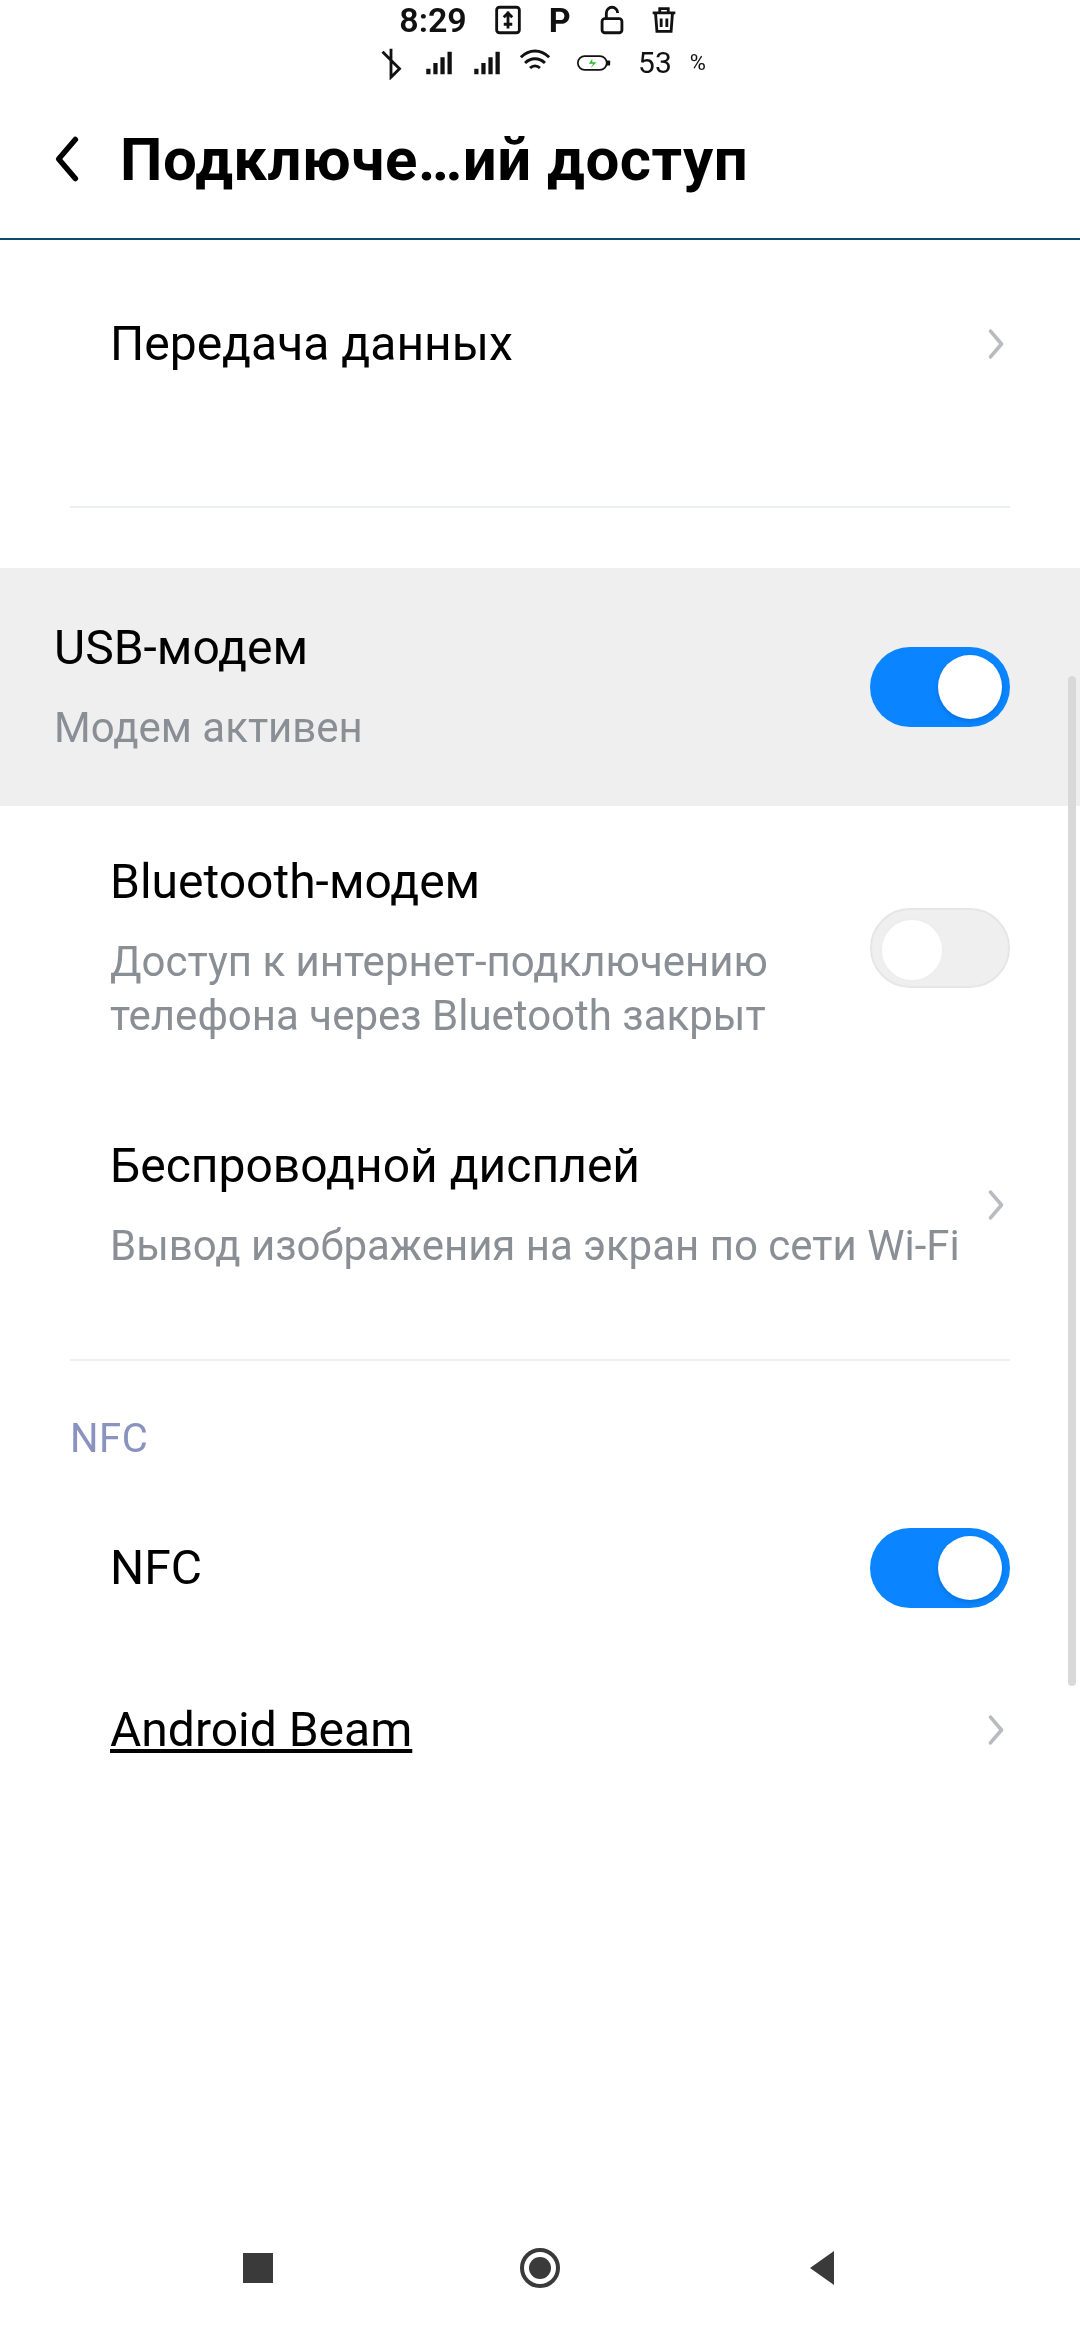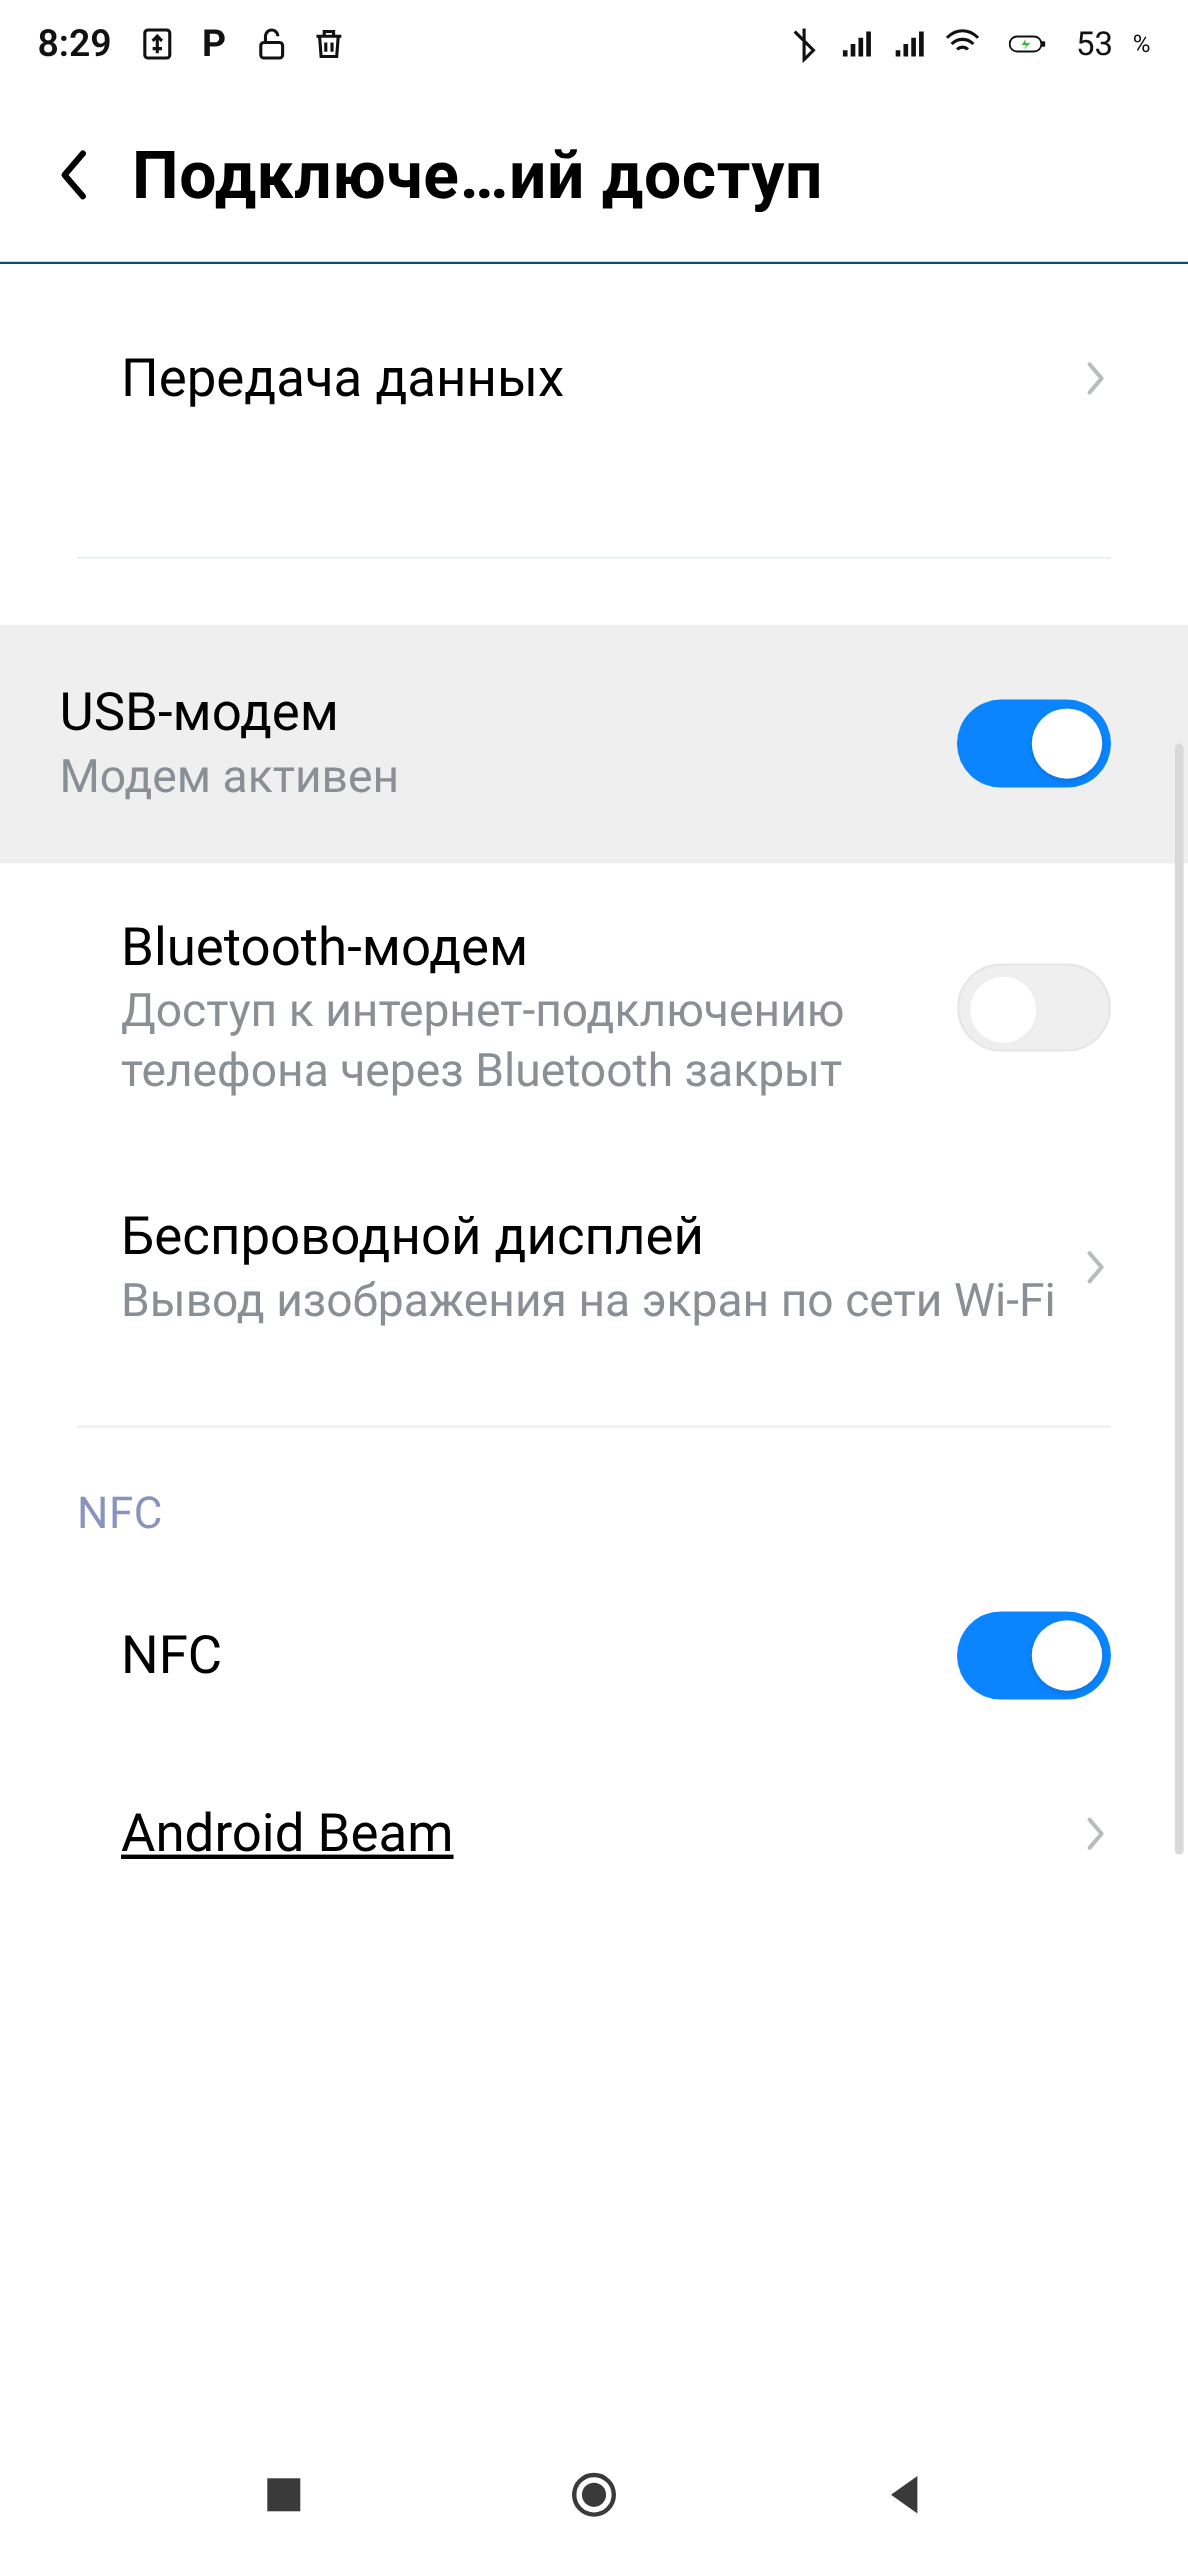--- a/index.html
+++ b/index.html
@@ -1,37 +1,37 @@
 <!DOCTYPE html>
 <html><head>
 <meta charset="utf-8">
 <style>
   * { box-sizing: border-box; margin: 0; padding: 0; }
   html, body { width: 1080px; height: 2340px; font-family: -apple-system, Roboto, "Helvetica Neue", Arial, sans-serif; background: #ffffff; color: #000; overflow: hidden; }
   
-  .statusbar { display:flex; justify-content:space-between; align-items:center; height:80px; padding:0 34px; font-size:34px; color:#111; }
+  .statusbar { display:flex; justify-content:space-between; align-items:center; height:80px; padding:0 34px; font-size:34px; color:#111;flex-direction:column; }
   .sb-left { display:flex; align-items:center; gap:18px; }
   .sb-left .time { font-weight:600; margin-right:6px; }
   .sb-right { display:flex; align-items:center; gap:14px; }
   .sb-ico { display:inline-flex; align-items:center; justify-content:center; width:34px; height:34px; }
   .sb-ico svg { width:34px; height:34px; }
   .batt-pct { font-size:30px; margin-left:2px; }
   .batt-pct-sym { font-size:22px; margin-left:4px; }
   
   .header { display:flex; align-items:center; height:160px; padding:0 50px; border-bottom:2px solid #0c4a6e;}
   .back { width:70px; display:flex; align-items:center; justify-content:flex-start; }
   .back svg { width:34px; height:50px; }
   .title { flex:1; font-size:60px; font-weight:700; letter-spacing:0.5px; white-space:nowrap; overflow:hidden; text-overflow:ellipsis; }
   
   .list { height:1960px; overflow:hidden; position:relative;}
   .scrollbar { position:absolute; right:4px; top:436px; width:8px; height:1010px; background:#d9d9d9; border-radius:4px;}
   .row { display:flex; align-items:center; padding:46px 70px 46px 110px; }
   .row .textcol { flex:1; padding-right:20px;}
   .row .label { font-size:48px; color:#000; line-height:1.25; }
-  .row .sub { font-size:42px; color:#8a8f96; line-height:1.3; margin-top:2px;}
+  .row .sub { font-size:42px; color:#8a8f96; line-height:1.3; margin-top:23px;}
   .chev { width:28px; display:flex; align-items:center; justify-content:center;}
   .chev svg { width:22px; height:38px; stroke:#b8bcc0;}
   .toggle { width:140px; height:80px; border-radius:40px; position:relative; flex:0 0 auto;}
   .toggle.on { background:#0a84ff; }
   .toggle.off { background:#efefef; border:2px solid #e6e6e6;}
   .toggle .knob { position:absolute; top:8px; width:64px; height:64px; border-radius:50%; background:#fff; box-shadow:0 2px 4px rgba(0,0,0,0.15);}
   .toggle.on .knob { right:8px; }
   .toggle.off .knob { left:8px; box-shadow:none; background:#fff; border:2px solid #eee;}
   .divider { height:2px; background:#eceff3; margin:0 70px;}
   .section-gap { height:60px; border-bottom:2px solid #eceff3; margin:0 70px 0 70px;}

